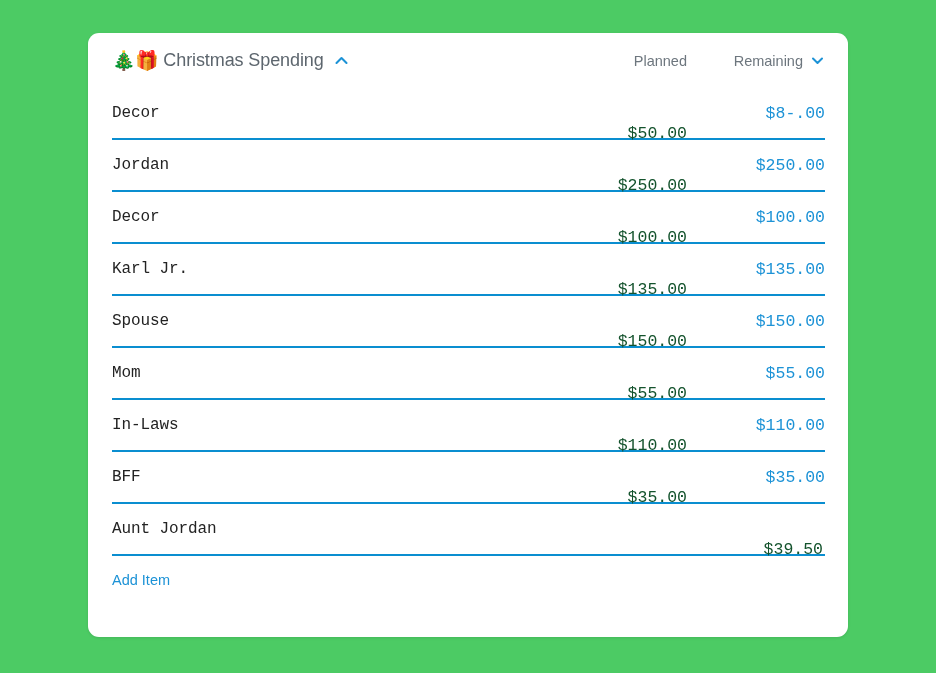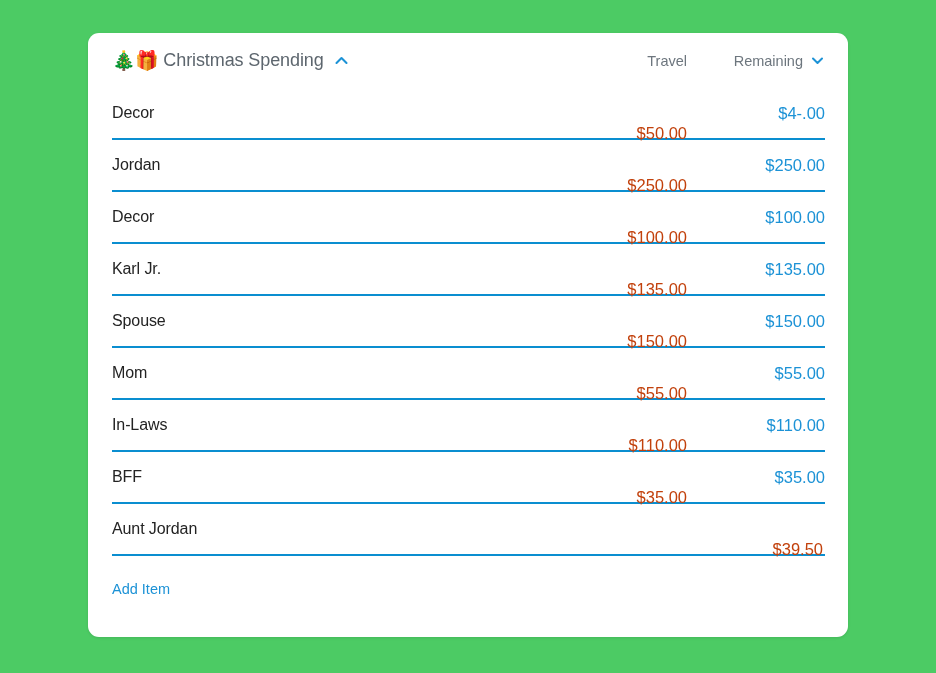--- a/index.html
+++ b/index.html
@@ -86,20 +86,21 @@
   }
   .col-head.remaining .chev {
     margin-left: 7px;
     width: 15px;
     height: 15px;
   }
 
   
   .rows {
     padding: 0 23px 0 24px;
+    font-family: Liberation Mono, monospace;
   }
 
   .row {
     display: flex;
     align-items: center;
     height: 52px;
     border-bottom: 2px solid #0a8ed0;
     box-sizing: border-box;
   }
 
@@ -110,38 +111,38 @@
     white-space: nowrap;
     overflow: hidden;
     letter-spacing: -0.1px;
   }
 
   .row-planned {
     flex: 0 0 auto;
     width: 150px;
     text-align: right;
     font-size: 16.5px;
-    color: #c2410c;
+    color: #14532d;
     padding-right: 2px;
     white-space: nowrap;
     margin-top: 40px;
   }
 
   .row-remaining {
     flex: 0 0 auto;
     width: 136px;
     text-align: right;
     font-size: 16.5px;
     color: #1c92d6;
     white-space: nowrap;
   }
 
   
   .card-footer {
-    padding: 24px 23px 0 24px;
+    padding: 15px 23px 0 24px;
   }
   .add-item {
     font-size: 14.5px;
     color: #1c92d6;
     cursor: pointer;
     display: inline-block;
     white-space: nowrap;
   }
 </style>
 </head>
@@ -154,38 +155,38 @@
     <div class="title-group">
       <span class="title-emoji">🎄🎁</span>
       <span class="title-text">Christmas Spending</span>
       <span class="chev">
         <svg viewBox="0 0 17 17" width="17" height="17" aria-hidden="true">
           <path d="M3.5 11 L8.5 6 L13.5 11" fill="none" stroke="#1c92d6" stroke-width="2.1" stroke-linecap="round" stroke-linejoin="round"></path>
         </svg>
       </span>
     </div>
 
-    <div class="col-head planned">Travel</div>
+    <div class="col-head planned">Planned</div>
 
     <div class="col-head remaining">
       <span>Remaining</span>
       <span class="chev">
         <svg viewBox="0 0 15 15" width="15" height="15" aria-hidden="true">
           <path d="M3 5.5 L7.5 10 L12 5.5" fill="none" stroke="#1c92d6" stroke-width="2" stroke-linecap="round" stroke-linejoin="round"></path>
         </svg>
       </span>
     </div>
 
   </div>
 
   <div class="rows" id="rows-container">
       <div class="row">
         <div class="row-label">Decor</div>
         <div class="row-planned">$50.00</div>
-        <div class="row-remaining">$4-.00</div>
+        <div class="row-remaining">$8-.00</div>
       </div>
       <div class="row">
         <div class="row-label">Jordan</div>
         <div class="row-planned">$250.00</div>
         <div class="row-remaining">$250.00</div>
       </div>
       <div class="row">
         <div class="row-label">Decor</div>
         <div class="row-planned">$100.00</div>
         <div class="row-remaining">$100.00</div>

